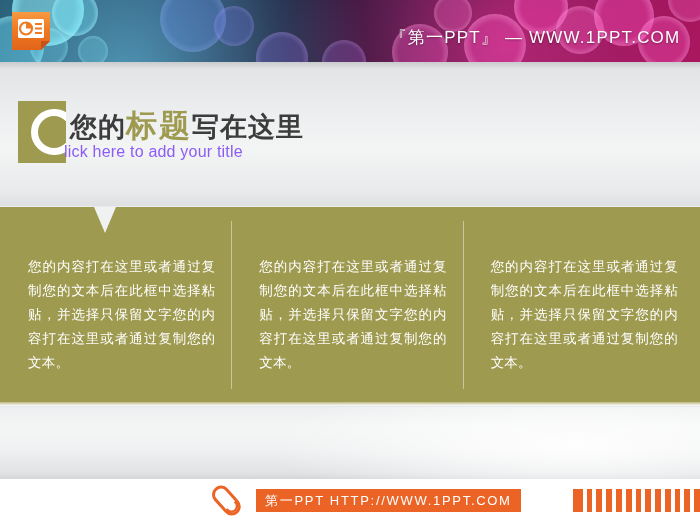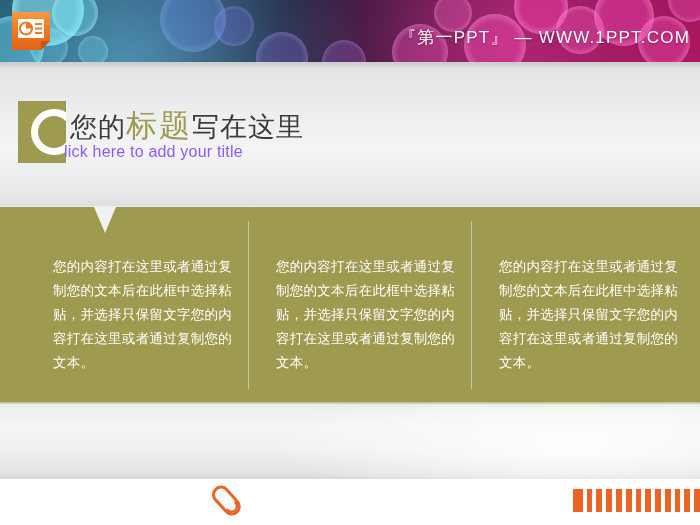--- a/index.html
+++ b/index.html
@@ -62,21 +62,21 @@
     position: absolute;
     left: 9px; top: 8px;
     width: 44px; height: 46px;
   }
 
   
   .banner-text {
     position: absolute;
     left: 380px; top: 26px;
     width: 310px;
-    text-align: right;
+    text-align: center;
     color: #ffffff;
     font-size: 17px;
     letter-spacing: 1.2px;
     white-space: nowrap;
     text-shadow: 0 1px 2px rgba(0,0,0,0.35);
   }
 
   
   .panel-top {
     position: absolute;
@@ -113,21 +113,21 @@
     left: 40px; top: 20px;
     width: 24px; height: 22px;
     background: #9e9a4f;
   }
 
   .title-main {
     position: absolute;
     left: 70px; top: 105px;
     white-space: nowrap;
     font-size: 27px;
-    font-weight: normal;
+    font-weight: bold;
     color: #3c3c3c;
     letter-spacing: 1px;
   }
   .title-main .hl {
     color: #9e9a4f;
     font-size: 31px;
     letter-spacing: 2px;
   }
   .title-sub {
     position: absolute;
@@ -160,21 +160,20 @@
     border-top: 26px solid #f0f1f1;
     z-index: 4;
   }
 
   .cols {
     position: absolute;
     left: 0; top: 207px;
     width: 700px; height: 198px;
     display: flex;
     z-index: 3;
-    padding-left: 25px;
   }
   .col {
     position: relative;
     flex: 1 1 0;
     padding: 48px 16px 0 0;
   }
   .col:nth-child(1) { padding-left: 28px; }
   .col:nth-child(2) { padding-left: 28px; }
   .col:nth-child(3) { padding-left: 28px; padding-right: 22px; }
   .col + .col::before {
@@ -326,20 +325,21 @@
   <span class="footer-pen">
     <svg width="40" height="38" viewBox="0 0 40 38">
       <g transform="rotate(-42 20 19)">
         <rect x="13" y="2" width="15" height="31" rx="7.5" fill="none" stroke="#eb6426" stroke-width="3"></rect>
         <path d="M13 24 a7.5 7.5 0 0 0 15 0 z" fill="#eb6426"></path>
         <circle cx="20.5" cy="25" r="4.4" fill="#ffffff"></circle>
       </g>
     </svg>
   </span>
 
+  <div class="footer-bar">第一PPT HTTP://WWW.1PPT.COM</div>
 
   <div class="stripes">
     <i></i>
     <i></i>
     <i></i>
     <i></i>
     <i></i>
     <i></i>
     <i></i>
     <i></i>

